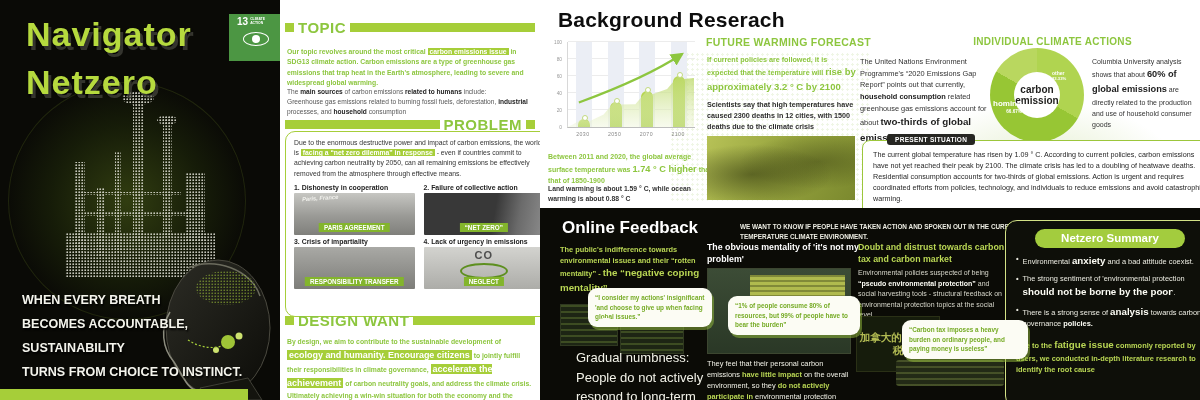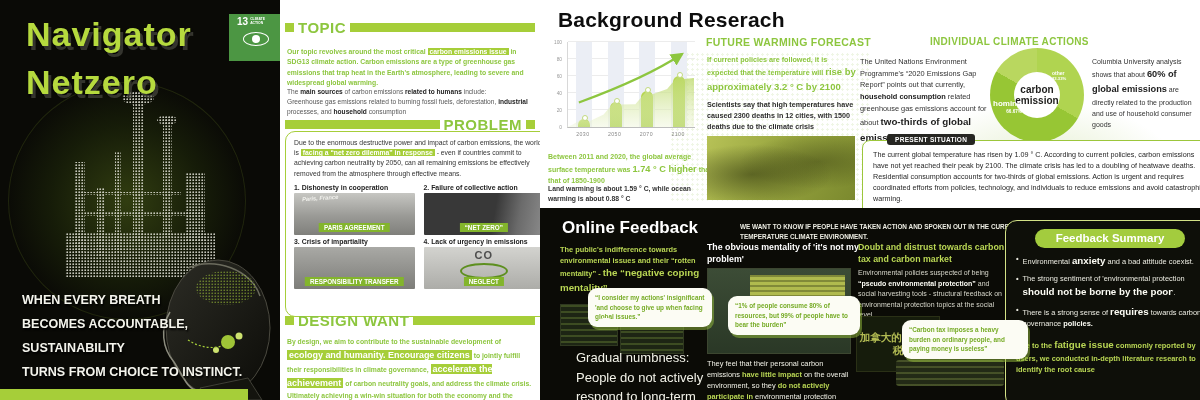--- a/index.html
+++ b/index.html
@@ -76,21 +76,21 @@
   .cap1{position:absolute;left:8px;top:152px;width:168px;font-size:7px;line-height:1.5;color:#8dc63f;font-weight:700;}
   .cap2{position:absolute;left:8px;top:184px;width:168px;font-size:6.8px;line-height:1.5;color:#333;font-weight:700;}
   .fwf-h{position:absolute;left:166px;top:36px;width:170px;font-size:10.5px;font-weight:800;color:#8dc63f;letter-spacing:.3px;}
   .fwf-p1{position:absolute;left:167px;top:54px;width:152px;font-size:7.2px;line-height:1.55;color:#8dc63f;font-weight:700;}
   .fwf-p2{position:absolute;left:167px;top:100px;width:150px;font-size:7.2px;line-height:1.5;color:#2e2e2e;font-weight:700;}
   .fwf-photo{position:absolute;left:167px;top:136px;width:148px;height:64px;
       background:radial-gradient(ellipse at 30% 60%, rgba(40,45,10,.55), transparent 55%),
                  radial-gradient(ellipse at 75% 40%, rgba(40,45,10,.4), transparent 50%),
                  linear-gradient(120deg,#b7c257 0%,#98a53f 45%,#7b892e 100%);}
   .un-p{position:absolute;left:320px;top:56px;width:130px;font-size:7.4px;line-height:1.58;color:#333;}
-  .ica-h{position:absolute;left:390px;top:36px;width:245px;text-align:left;font-size:10px;font-weight:800;color:#8dc63f;letter-spacing:.3px;}
+  .ica-h{position:absolute;left:390px;top:36px;width:245px;text-align:center;font-size:10px;font-weight:800;color:#8dc63f;letter-spacing:.3px;}
   .donut{position:absolute;left:450px;top:48px;width:94px;height:94px;border-radius:50%;}
   .hole{position:absolute;left:50%;top:50%;transform:translate(-50%,-50%);width:46px;height:46px;border-radius:50%;
         background:#fff;display:flex;align-items:center;justify-content:center;text-align:center;
         font-size:10px;font-weight:800;color:#1d1d1b;line-height:1.15;}
   .dlab{position:absolute;color:#fff;line-height:1.1;}
   .dlab .nm{display:block;font-weight:800;}
   .dlab .pc{display:block;font-weight:700;}
   .lab-homing{left:3px;top:52px;text-align:right;}
   .lab-homing .nm{font-size:8px;} .lab-homing .pc{font-size:4.6px;}
   .lab-other{left:62px;top:23px;}
@@ -370,29 +370,29 @@
 
     <div class="c3-h">Doubt and distrust towards carbon tax and carbon market</div>
     <div class="c3-p"><span>Environmental policies suspected of being </span><span class="b">“pseudo environmental protection”</span><span> and social harvesting tools - structural feedback on environmental protection topics at the social level</span></div>
     <div class="c3-img">
       <span>加拿大的 万恶碳税</span>
     </div>
     <div class="bubble bub3 tr">“Carbon tax imposes a heavy burden on ordinary people, and paying money is useless”</div>
     <div class="c3-strip"></div>
 
     <div class="summary">
-      <div class="sum-pill">Feedback Summary</div>
+      <div class="sum-pill">Netzero Summary</div>
       <div class="sum-li">
         <span class="dot">•</span>
         <span><span>Environmental </span><span class="b lg">anxiety</span><span> and a bad attitude coexist.</span></span>
       </div>
       <div class="sum-li">
         <span class="dot">•</span>
         <span><span>The strong sentiment of 'environmental protection </span><span class="b lg">should not be borne by the poor</span><span>'.</span></span>
       </div>
       <div class="sum-li">
         <span class="dot">•</span>
-        <span><span>There is a strong sense of </span><span class="b lg">requires</span><span> towards carbon governance </span><span class="b">policies.</span></span>
+        <span><span>There is a strong sense of </span><span class="b lg">analysis</span><span> towards carbon governance </span><span class="b">policies.</span></span>
       </div>
       <div class="sum-note"><span>Due to the </span><span class="lg">fatigue issue</span><span> commonly reported by users, we conducted in-depth literature research to identify the root cause</span></div>
     </div>
   </div>
 </div>
 
 </body></html>

